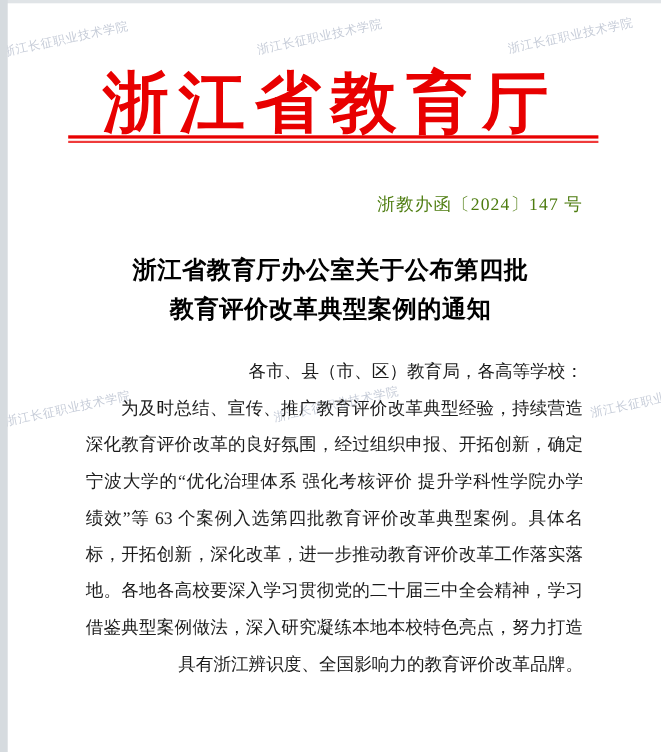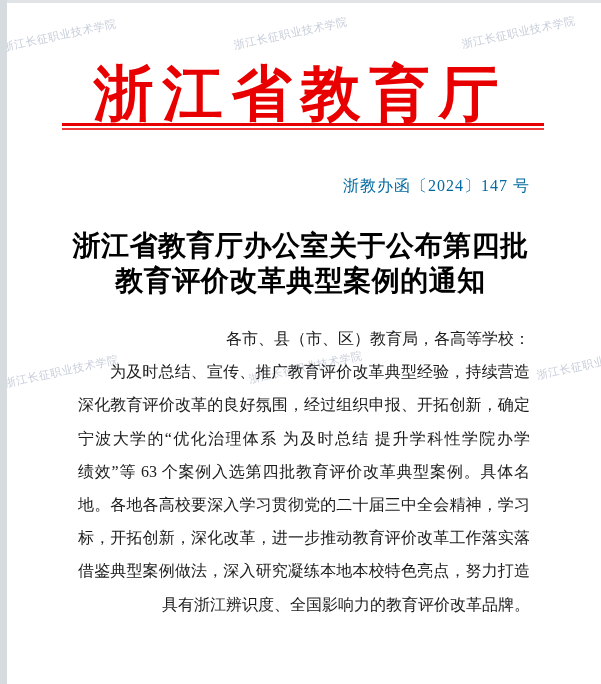--- a/index.html
+++ b/index.html
@@ -50,28 +50,28 @@
     border-bottom: 2px solid #ef3b3b;
     box-sizing: content-box;
     z-index: 1;
   }
   .doc-number {
     position: absolute; left: 0; top: 176px;
     width: 530px;
     text-align: right;
     font-size: 16px;
     letter-spacing: 1px;
-    color: #0369a1;
+    color: #4d7c0f;
     z-index: 1;
   }
   .notice-title {
     position: absolute; left: 0; top: 228px;
     width: 601px;
     text-align: center;
-    font-size: 28px;
+    font-size: 22px;
     font-weight: bold;
     line-height: 35px;
     color: #000000;
     letter-spacing: 0.5px;
     z-index: 1;
   }
   .body-text {
     position: absolute; left: 78px; top: 322px;
     width: 452px;
     font-size: 16px;
@@ -109,21 +109,21 @@
 
   <div class="notice-title">
     <div>浙江省教育厅办公室关于公布第四批</div>
     <div>教育评价改革典型案例的通知</div>
   </div>
 
   <div class="body-text">
     <div class="line">各市、县（市、区）教育局，各高等学校：</div>
     <div class="line just indent">为及时总结、宣传、推广教育评价改革典型经验，持续营造</div>
     <div class="line just">深化教育评价改革的良好氛围，经过组织申报、开拓创新，确定</div>
-    <div class="line just">宁波大学的“优化治理体系 为及时总结 提升学科性学院办学</div>
+    <div class="line just">宁波大学的“优化治理体系 强化考核评价 提升学科性学院办学</div>
     <div class="line just">绩效”等 63 个案例入选第四批教育评价改革典型案例。具体名</div>
+    <div class="line just">标，开拓创新，深化改革，进一步推动教育评价改革工作落实落</div>
     <div class="line just">地。各地各高校要深入学习贯彻党的二十届三中全会精神，学习</div>
-    <div class="line just">标，开拓创新，深化改革，进一步推动教育评价改革工作落实落</div>
     <div class="line just">借鉴典型案例做法，深入研究凝练本地本校特色亮点，努力打造</div>
     <div class="line">具有浙江辨识度、全国影响力的教育评价改革品牌。</div>
   </div>
 
 </div>
 
 </body></html>

